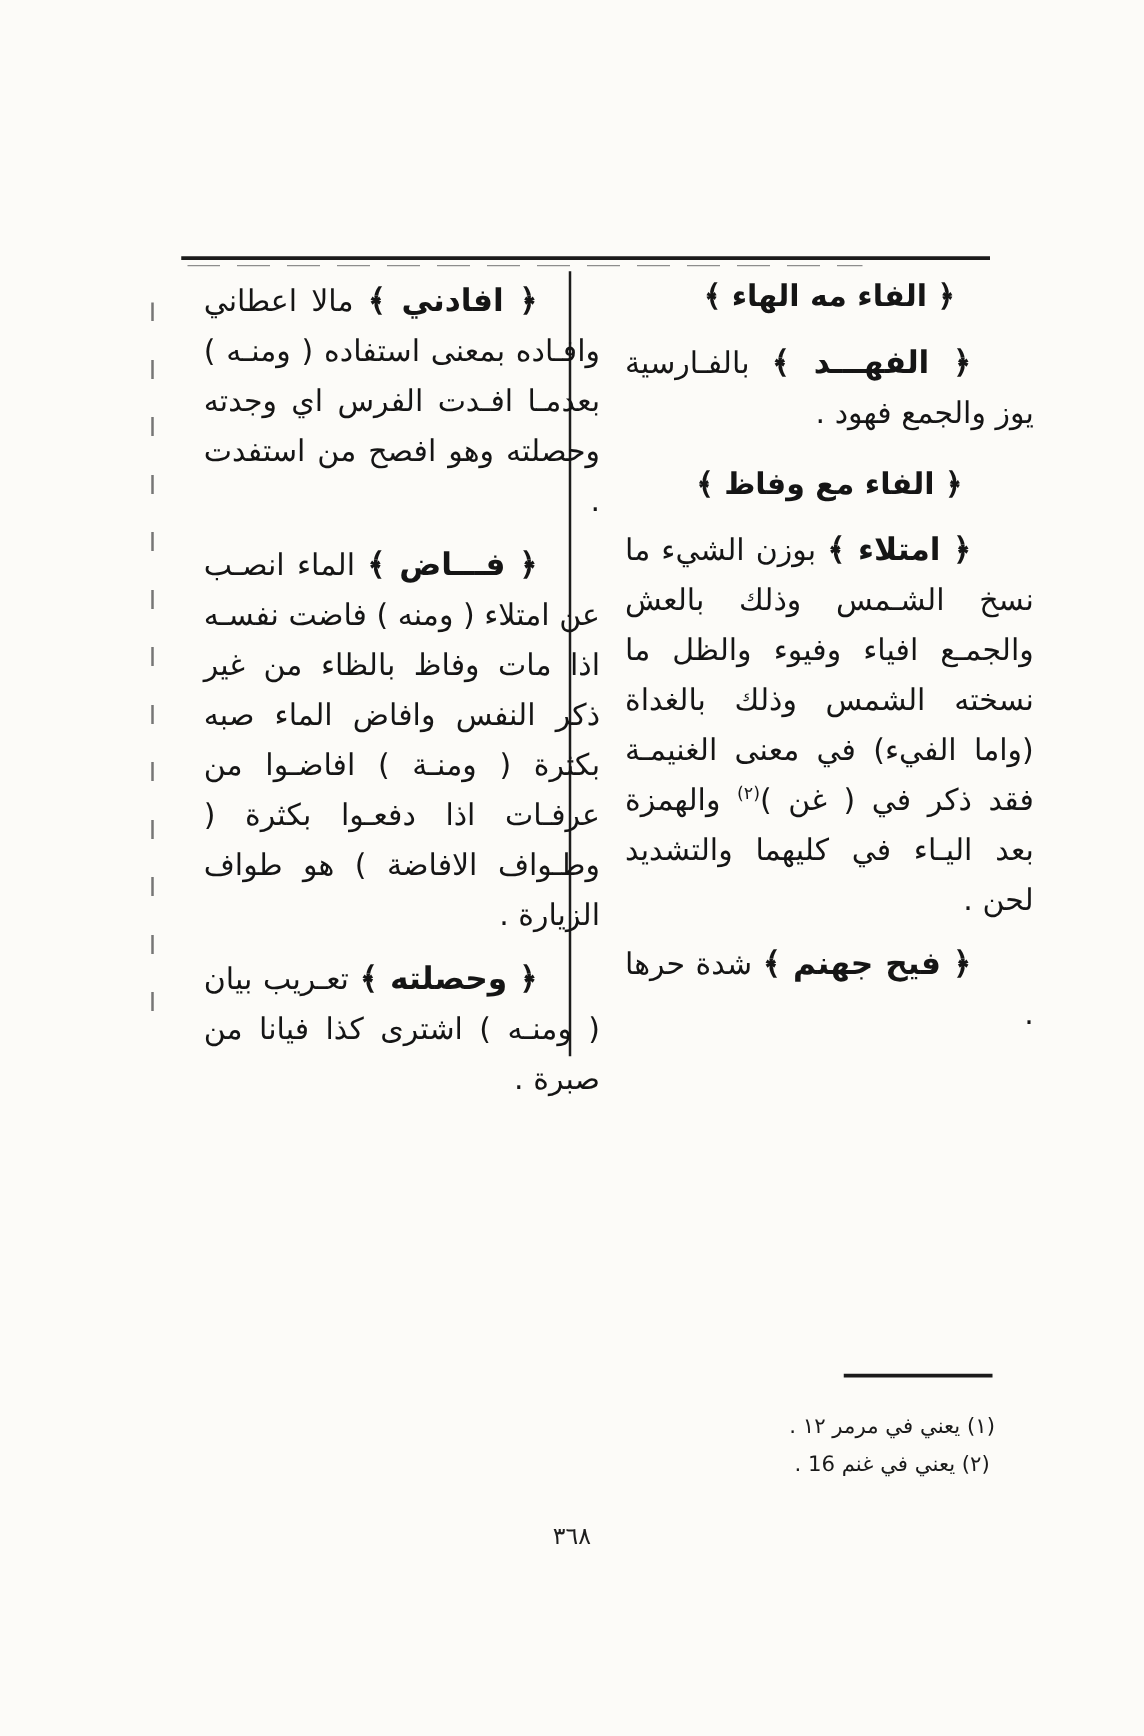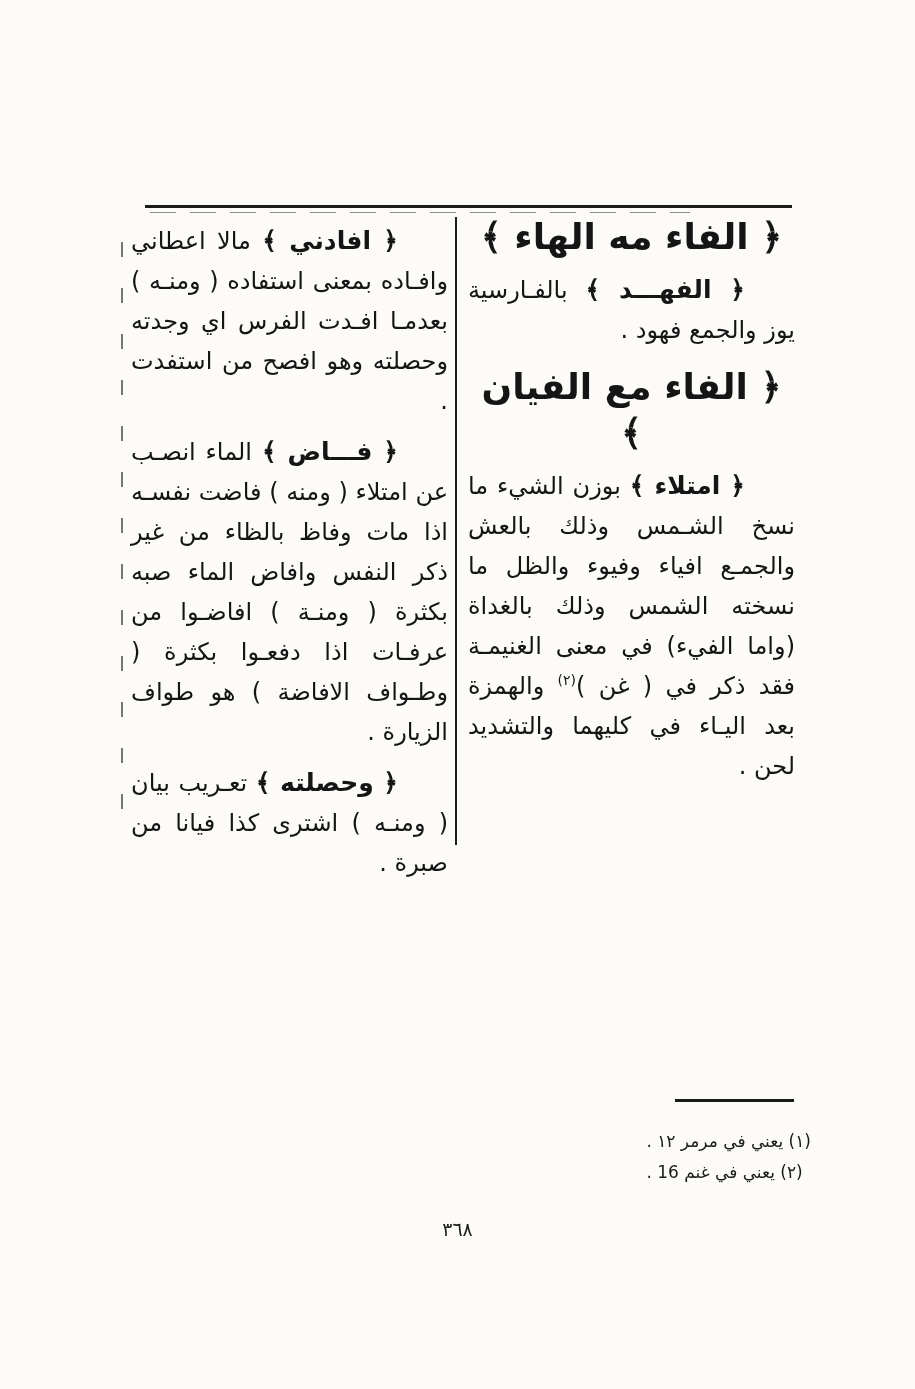--- a/index.html
+++ b/index.html
@@ -51,32 +51,33 @@
     width: 119px; height: 3px;
     background: #1b1b1b;
   }
   
   .column {
     position: absolute;
     direction: rtl;
     text-align: justify;
     font-size: 24px;
     line-height: 40px;
+    margin-left: 32px;
   }
   .col-right {
     top: 214px; left: 468px; width: 327px;
   }
   .col-left {
     top: 221px; left: 131px; width: 317px;
   }
   .section-header {
     margin: 0 0 10px 0;
     text-align: center;
     font-weight: bold;
-    font-size: 36px;
+    font-size: 24px;
     line-height: 46px;
     text-indent: 0;
   }
   .section-header.second {
     margin-top: 14px;
   }
   .entry {
     margin: 0 0 11px 0;
     text-indent: 50px;
   }
@@ -87,23 +88,23 @@
   }
   .fn-marker {
     font-size: 14px;
     vertical-align: super;
     line-height: 0;
   }
   
   .footnotes {
     position: absolute;
     top: 1126px;
-    right: 104px;
+    right: 119px;
     direction: rtl;
-    text-align: left;
+    text-align: center;
     font-size: 17px;
     line-height: 31px;
     color: #1a1a1a;
   }
   
   .page-number {
     position: absolute;
     top: 1218px;
     left: 0;
     width: 100%;
@@ -122,24 +123,25 @@
   <div class="top-rule-shadow"></div>
   <div class="col-divider"></div>
   <div class="left-edge-artifact"></div>
 
   <div class="column col-right">
     <h2 class="section-header">﴿ الفاء مه الهاء ﴾</h2>
 
     <p class="entry"><span class="headword">﴿ الفهـــد ﴾</span><span> بالفـارسية يوز والجمع فهود .</span></p>
 
 
-    <h2 class="section-header second">﴿ الفاء مع الفيان ﴾</h2>
+    <h2 class="section-header second">﴿ الفاء مع وفاظ ﴾</h2>
 
     <p class="entry"><span class="headword">﴿ امتلاء ﴾</span><span> بوزن الشيء ما نسخ الشـمس وذلك بالعش والجمـع افياء وفيوء والظل ما نسخته الشمس وذلك بالغداة (واما الفيء) في معنى الغنيمـة فقد ذكر في ( غن )</span><sup class="fn-marker">(٢)</sup><span> والهمزة بعد اليـاء في كليهما والتشديد لحن .</span></p>
 
+    <p class="entry"><span class="headword">﴿ فيح جهنم ﴾</span><span> شدة حرها .</span></p>
   </div>
 
   <div class="column col-left">
     <p class="entry"><span class="headword">﴿ افادني ﴾</span><span> مالا اعطاني وافـاده بمعنى استفاده ( ومنـه ) بعدمـا افـدت الفرس اي وجدته وحصلته وهو افصح من استفدت .</span></p>
 
     <p class="entry"><span class="headword">﴿ فـــاض ﴾</span><span> الماء انصـب عن امتلاء ( ومنه ) فاضت نفسـه اذا مات وفاظ بالظاء من غير ذكر النفس وافاض الماء صبه بكثرة ( ومنـة ) افاضـوا من عرفـات اذا دفعـوا بكثرة ( وطـواف الافاضة ) هو طواف الزيارة .</span></p>
 
 
     <p class="entry"><span class="headword">﴿ وحصلته ﴾</span><span> تعـريب بيان ( ومنـه ) اشترى كذا فيانا من صبرة .</span></p>
   </div>

